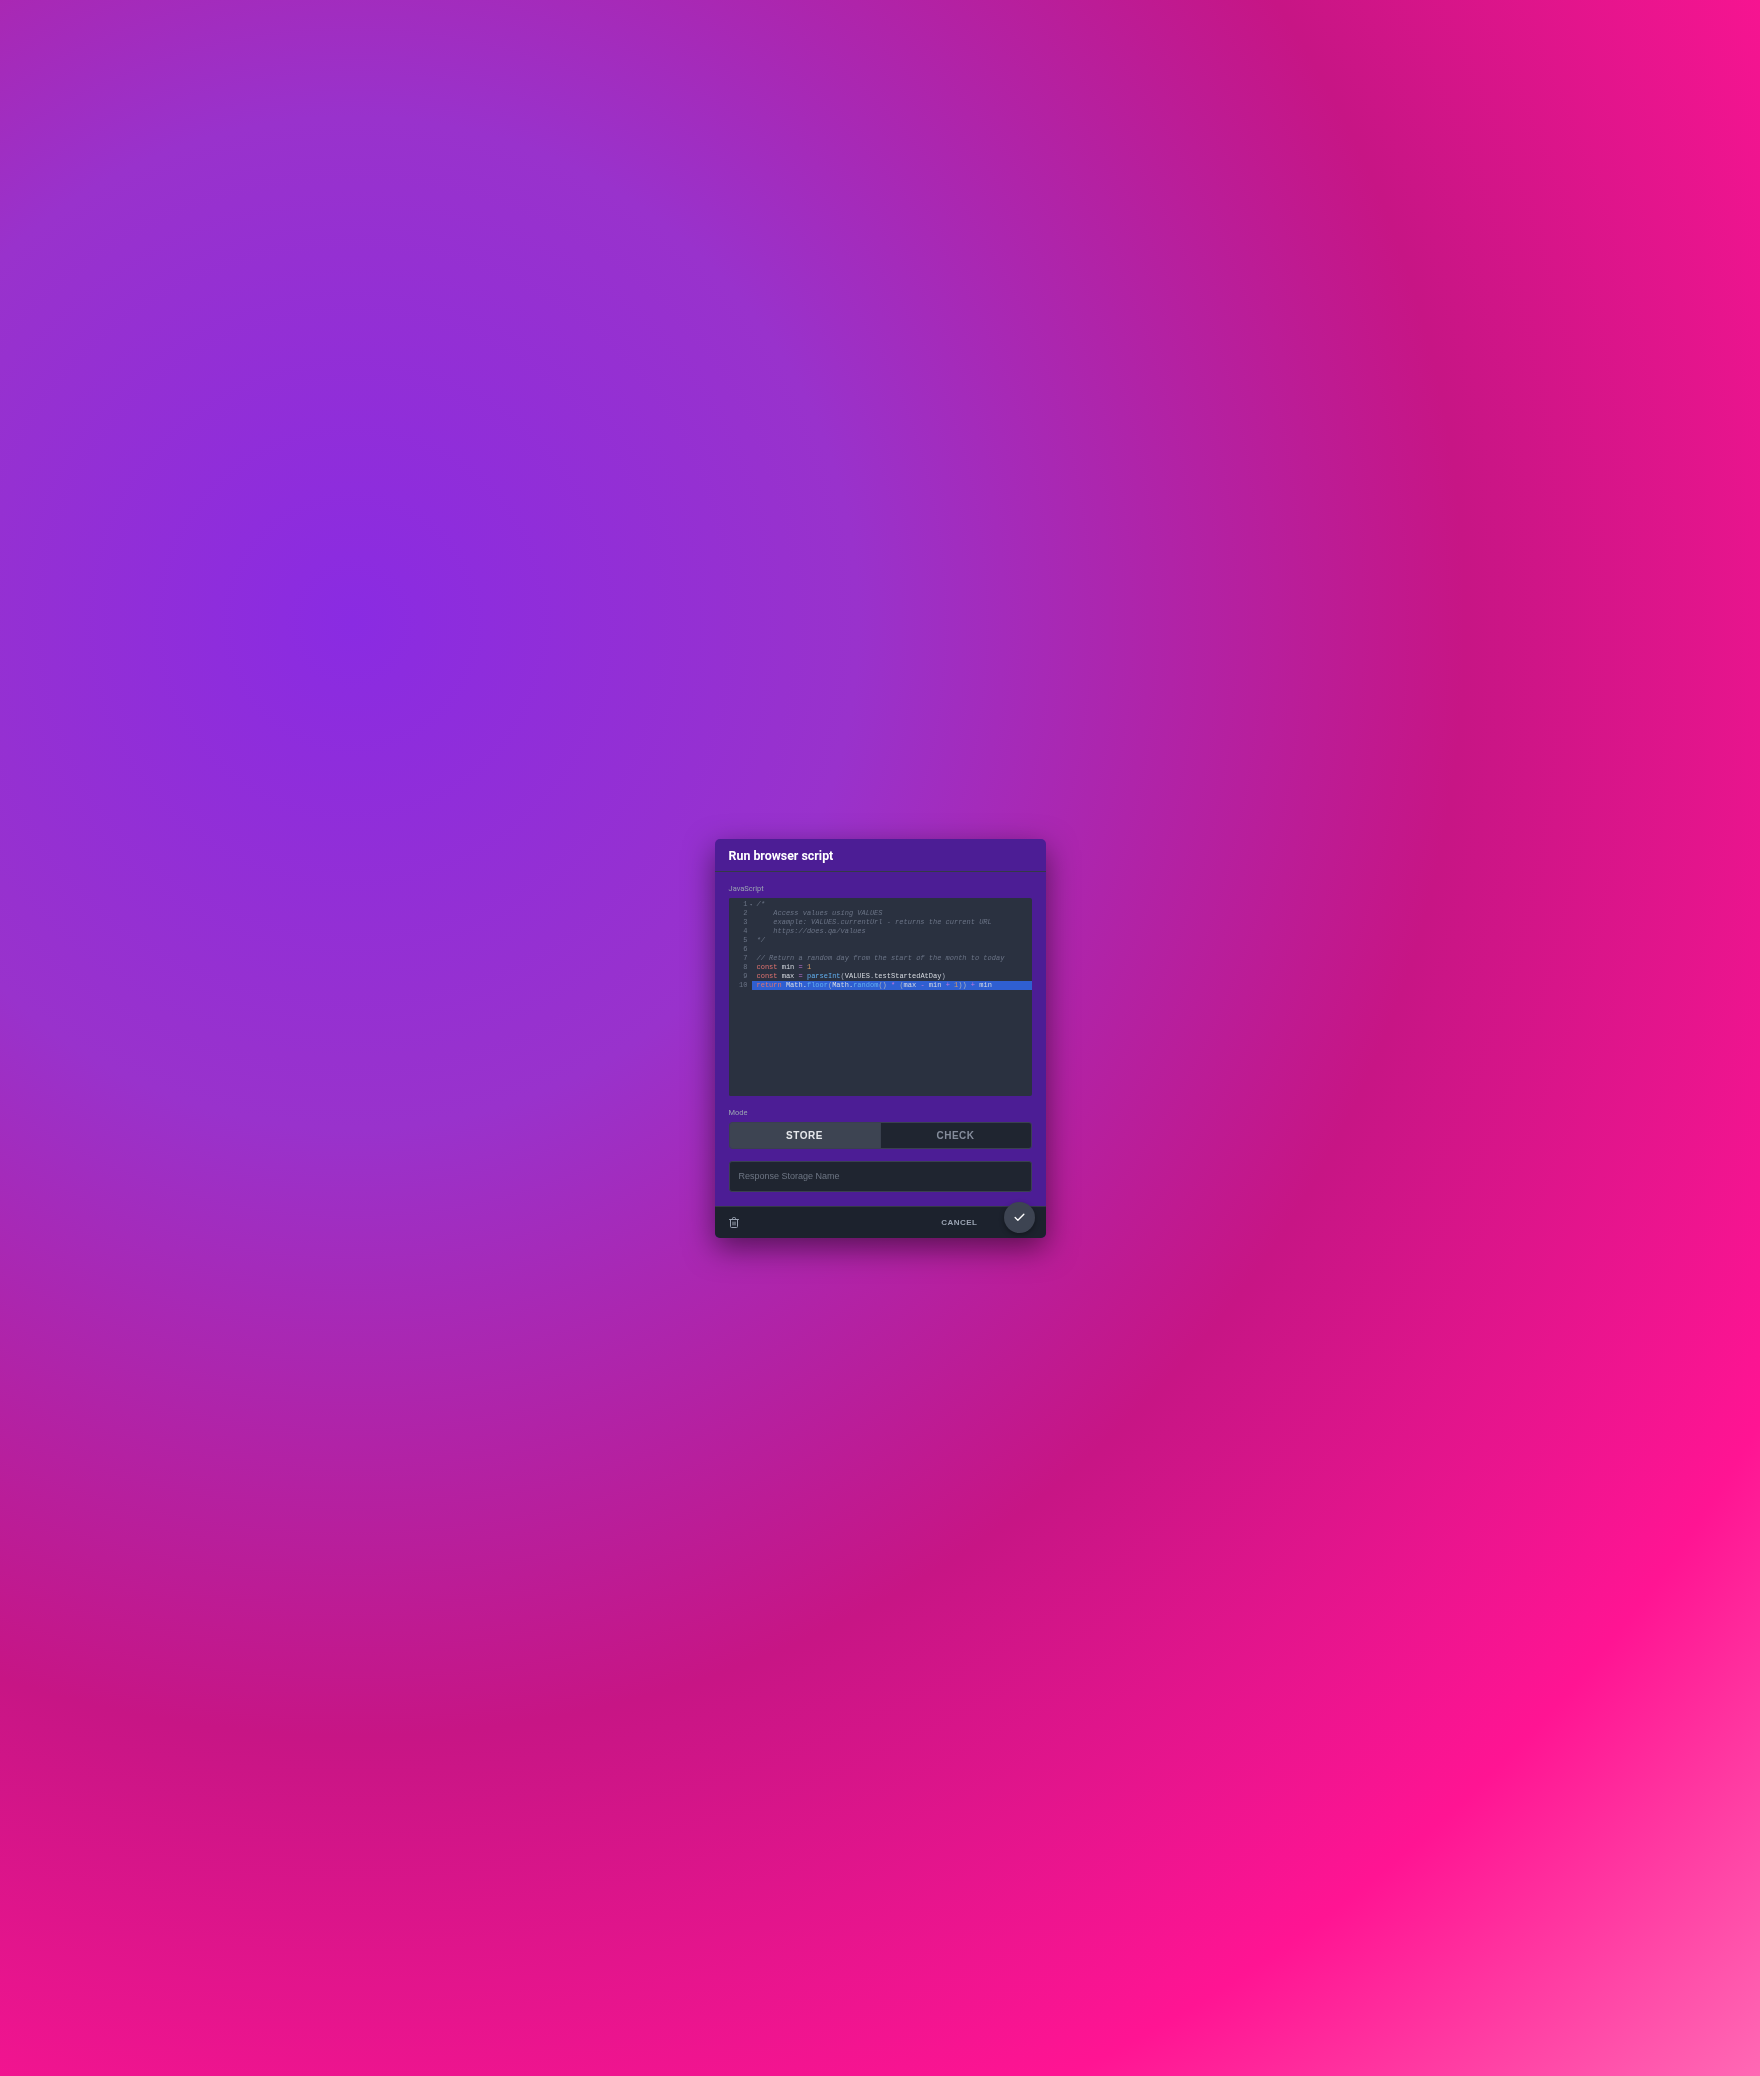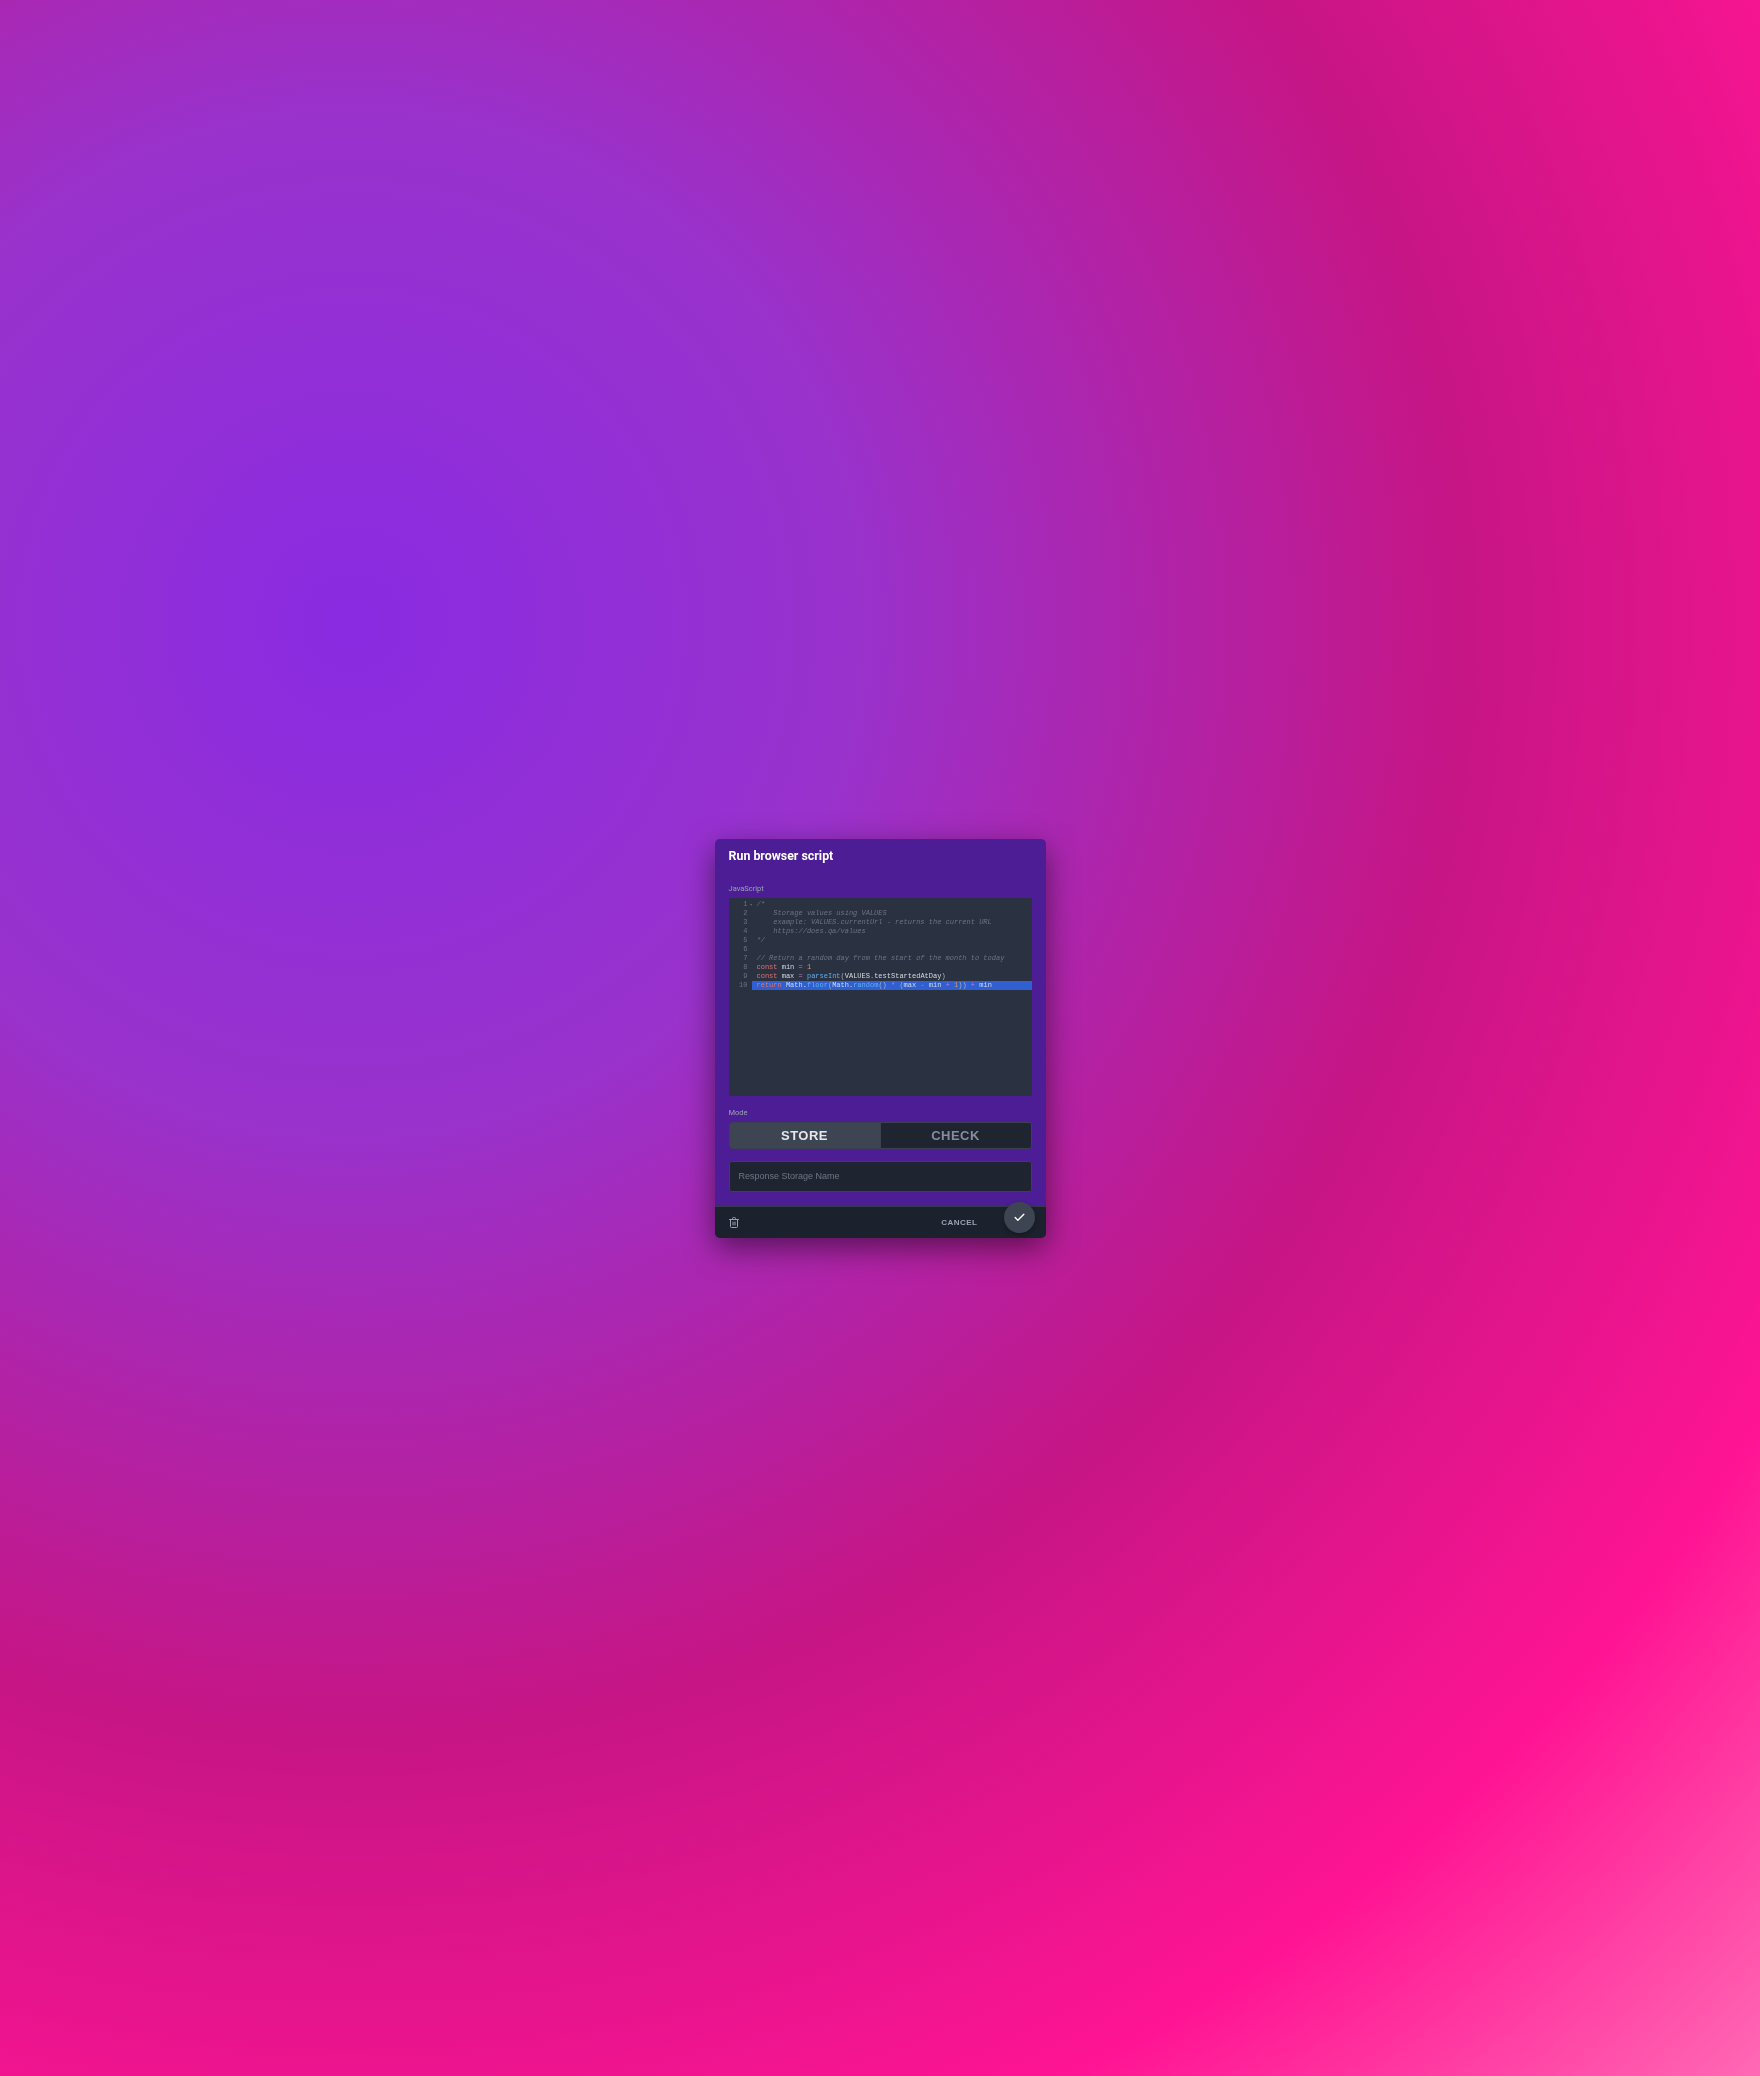--- a/index.html
+++ b/index.html
@@ -102,21 +102,21 @@
     border: 0.5px solid #3a414f;
     border-radius: 3px;
     overflow: hidden;
     height: 27px;
   }
   .mode-btn {
     flex: 1;
     background: #1f2530;
     border: none;
     color: #858d9c;
-    font-size: 13px;
+    font-size: 10px;
     font-weight: 700;
     letter-spacing: 0.5px;
     cursor: pointer;
   }
   .mode-btn.active {
     background: #3d4452;
     color: #e5e7eb;
   }
   .mode-btn + .mode-btn { border-left: 0.5px solid #3a414f; }
 
@@ -202,21 +202,21 @@
             <div class="ln">4</div>
             <div class="ln">5</div>
             <div class="ln">6</div>
             <div class="ln">7</div>
             <div class="ln">8</div>
             <div class="ln">9</div>
             <div class="ln">10</div>
           </div>
         <div class="code-lines" id="code-lines">
             <div class="code-line"><span class="tok-comment">/*</span></div>
-            <div class="code-line"><span class="tok-comment">    Storage values using VALUES</span></div>
+            <div class="code-line"><span class="tok-comment">    Access values using VALUES</span></div>
             <div class="code-line"><span class="tok-comment">    example: VALUES.currentUrl - returns the current URL</span></div>
             <div class="code-line"><span class="tok-comment">    https://does.qa/values</span></div>
             <div class="code-line"><span class="tok-comment">*/</span></div>
             <div class="code-line"></div>
             <div class="code-line"><span class="tok-comment">// Return a random day from the start of the month to today</span></div>
             <div class="code-line"><span class="tok-keyword">const</span><span class="tok-plain"> </span><span class="tok-ident">min</span><span class="tok-plain"> </span><span class="tok-op">=</span><span class="tok-plain"> </span><span class="tok-num">1</span></div>
             <div class="code-line"><span class="tok-keyword">const</span><span class="tok-plain"> </span><span class="tok-ident">max</span><span class="tok-plain"> </span><span class="tok-op">=</span><span class="tok-plain"> </span><span class="tok-func">parseInt</span><span class="tok-paren">(</span><span class="tok-ident">VALUES</span><span class="tok-plain">.</span><span class="tok-ident">testStartedAtDay</span><span class="tok-paren">)</span></div>
             <div class="code-line highlight"><span class="tok-keyword">return</span><span class="tok-plain"> </span><span class="tok-ident">Math</span><span class="tok-plain">.</span><span class="tok-func">floor</span><span class="tok-paren">(</span><span class="tok-ident">Math</span><span class="tok-plain">.</span><span class="tok-func">random</span><span class="tok-paren">()</span><span class="tok-plain"> </span><span class="tok-op">*</span><span class="tok-plain"> </span><span class="tok-paren">(</span><span class="tok-ident">max</span><span class="tok-plain"> </span><span class="tok-op">-</span><span class="tok-plain"> </span><span class="tok-ident">min</span><span class="tok-plain"> </span><span class="tok-op">+</span><span class="tok-plain"> </span><span class="tok-num">1</span><span class="tok-paren">))</span><span class="tok-plain"> </span><span class="tok-op">+</span><span class="tok-plain"> </span><span class="tok-ident">min</span></div>
           </div>
       </div>

